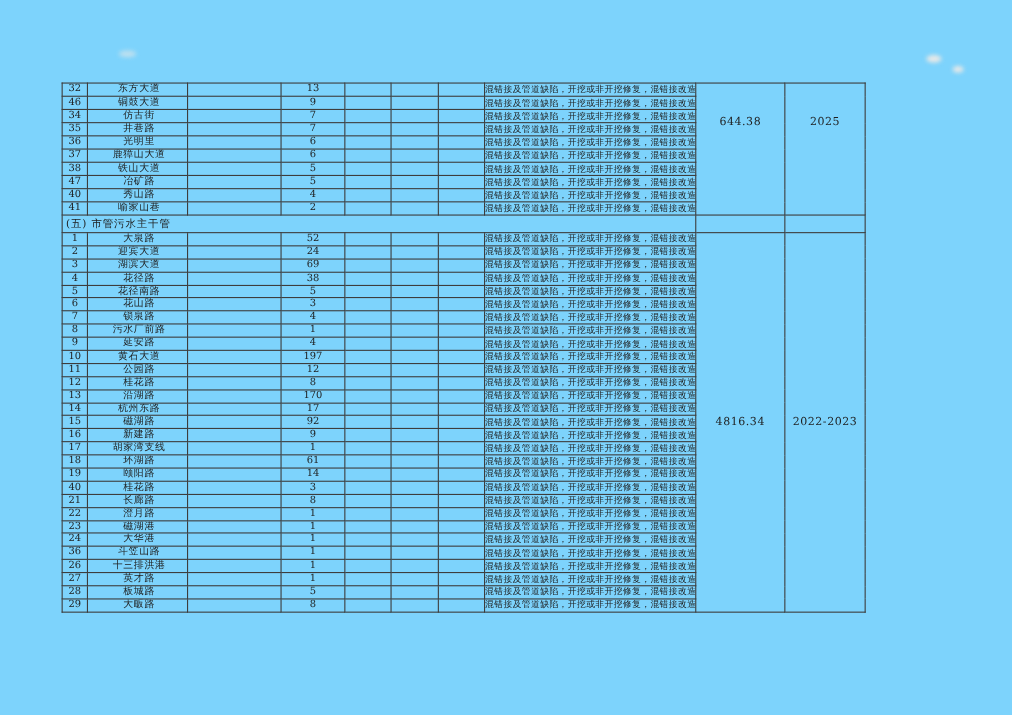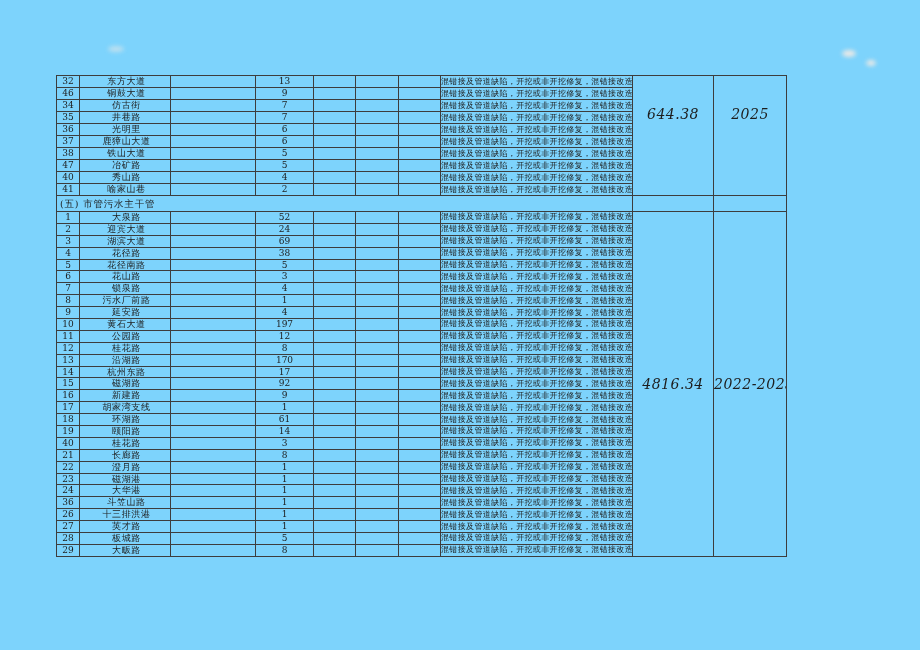--- a/index.html
+++ b/index.html
@@ -20,21 +20,21 @@
     text-align:center;vertical-align:middle;
     white-space:nowrap;overflow:hidden;
     line-height:1;
   }
   tr.rowA td{height:11px;}
   tr.rowB td{height:10.9px;}
   tr.hdr td{height:15px;}
   td.name{text-align:center;padding-left:3px;letter-spacing:0.6px;}
   td.defect{font-size:8px;letter-spacing:0.35px;}
   td.sec-header{text-align:left;padding-left:3px;font-size:9.5px;letter-spacing:0.8px;}
-  td.amount{font-size:14px;letter-spacing:0.5px;font-style:italic;}
+  td.amount{font-size:10px;letter-spacing:0.5px;}
   td.amt-top{vertical-align:top;padding-top:31px;}
   td.amt-mid{vertical-align:middle;}
   
   .smudge{position:absolute;background:#e9e9e7;border-radius:50%;filter:blur(2px);}
   .s1{left:842px;top:50px;width:14px;height:7px;}
   .s2{left:866px;top:60px;width:10px;height:6px;}
   .s3{left:108px;top:46px;width:16px;height:6px;opacity:.6;}
 </style>
 </head>
 <body>

